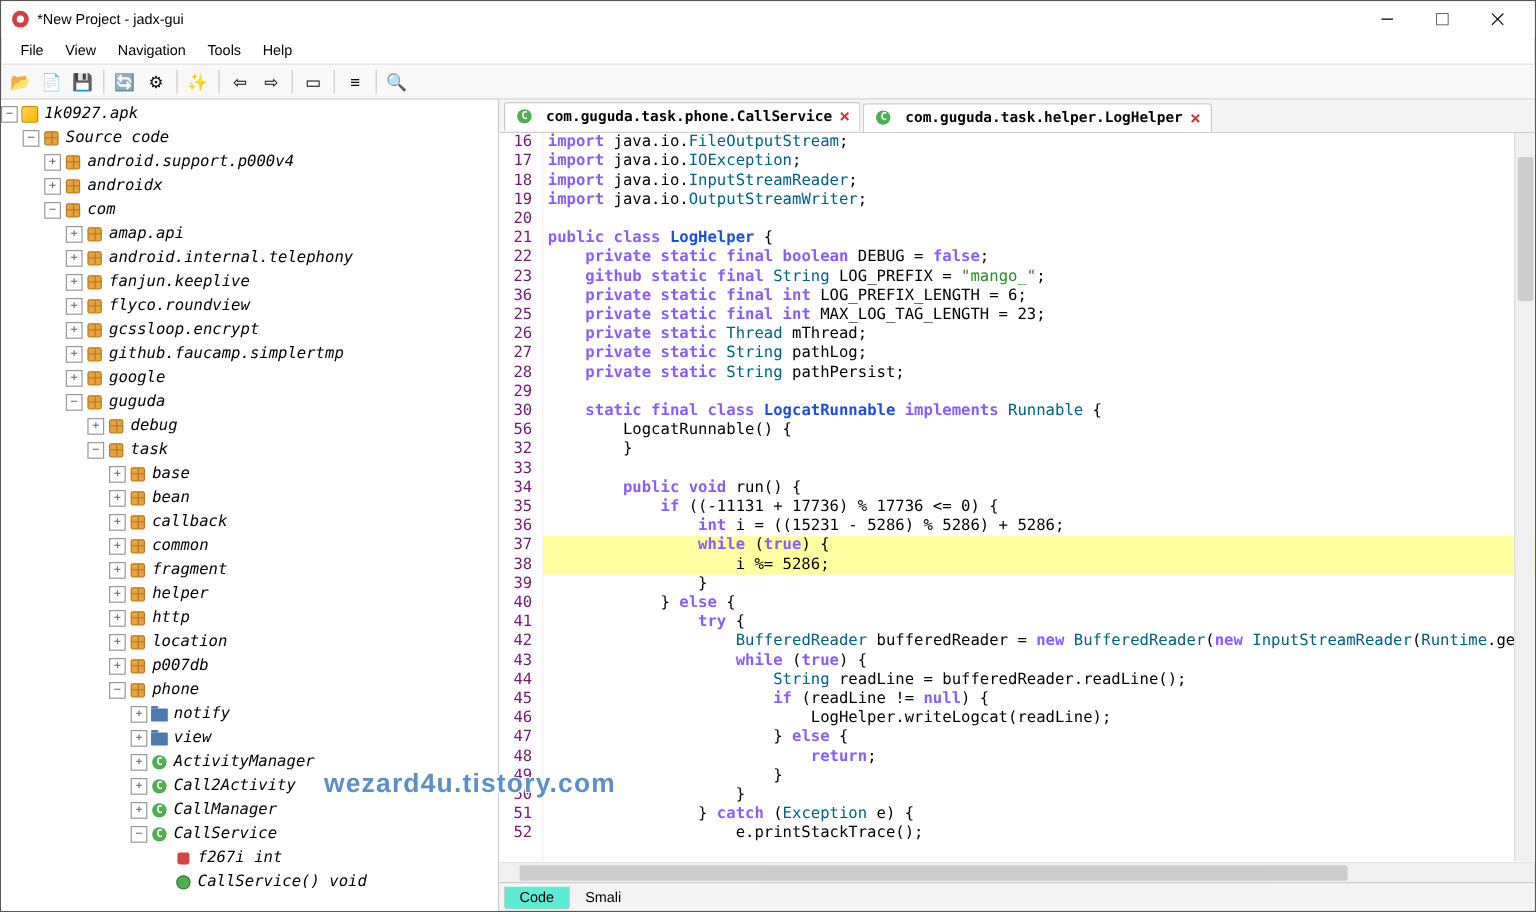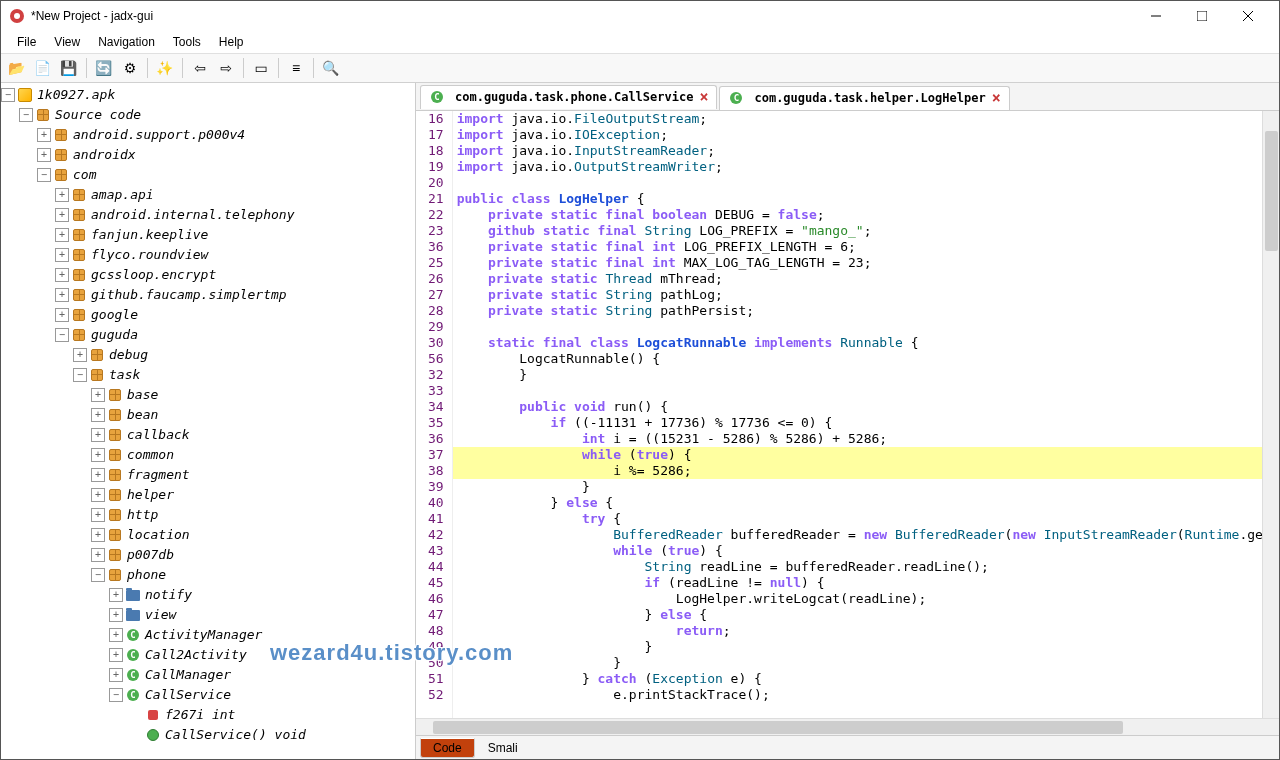--- a/index.html
+++ b/index.html
@@ -42,21 +42,21 @@
 .gutter div { height:16px; line-height:16px; }
 .code-lines { flex:1; }
 .code-line { height:16px; line-height:16px; white-space:pre; padding-left:4px; }
 .code-line.hl { background:#ffffa0; }
 .kw { color:#8b5cf6; font-weight:bold; }
 .type { color:#006080; }
 .str { color:#2a8a2a; }
 .cls { color:#1d4ed8; font-weight:bold; }
 .bottabs { height:24px; display:flex; align-items:center; border-top:1px solid #ccc; background:#f4f4f4; padding-left:4px; }
 .bottab { padding:2px 12px; cursor:pointer; border:1px solid transparent; }
-.bottab.active { background:#c2410c; border:1px solid #ccc; border-top:1px solid #fff; border-radius:0 0 3px 3px; }
+.bottab.active { background:#5eead4; border:1px solid #ccc; border-top:1px solid #fff; border-radius:0 0 3px 3px; }
 .watermark { position:absolute; left:270px; top:640px; font-size:22px; font-weight:bold; color:#5a8fc8; text-shadow:1px 1px 0 #fff,-1px -1px 0 #fff,1px -1px 0 #fff,-1px 1px 0 #fff; pointer-events:none; font-family:"Malgun Gothic",sans-serif; letter-spacing:1px; }
 .watermark div:nth-child(2){ font-size:18px; letter-spacing:0; }
 .hscroll { height:17px; background:#f0f0f0; border-top:1px solid #ddd; position:relative; }
 .hscroll .thumb { position:absolute; left:17px; top:2px; height:13px; width:60%; background:#cdcdcd; border-radius:2px; }
 .vscrollbar{ position:absolute; right:0; top:0; bottom:0; width:17px; background:#f0f0f0; border-left:1px solid #ddd;}
 .vscrollbar .vthumb{ position:absolute; left:2px; top:20px; width:13px; height:120px; background:#cdcdcd; border-radius:2px;}
 </style>
 </head>
 <body>
 

